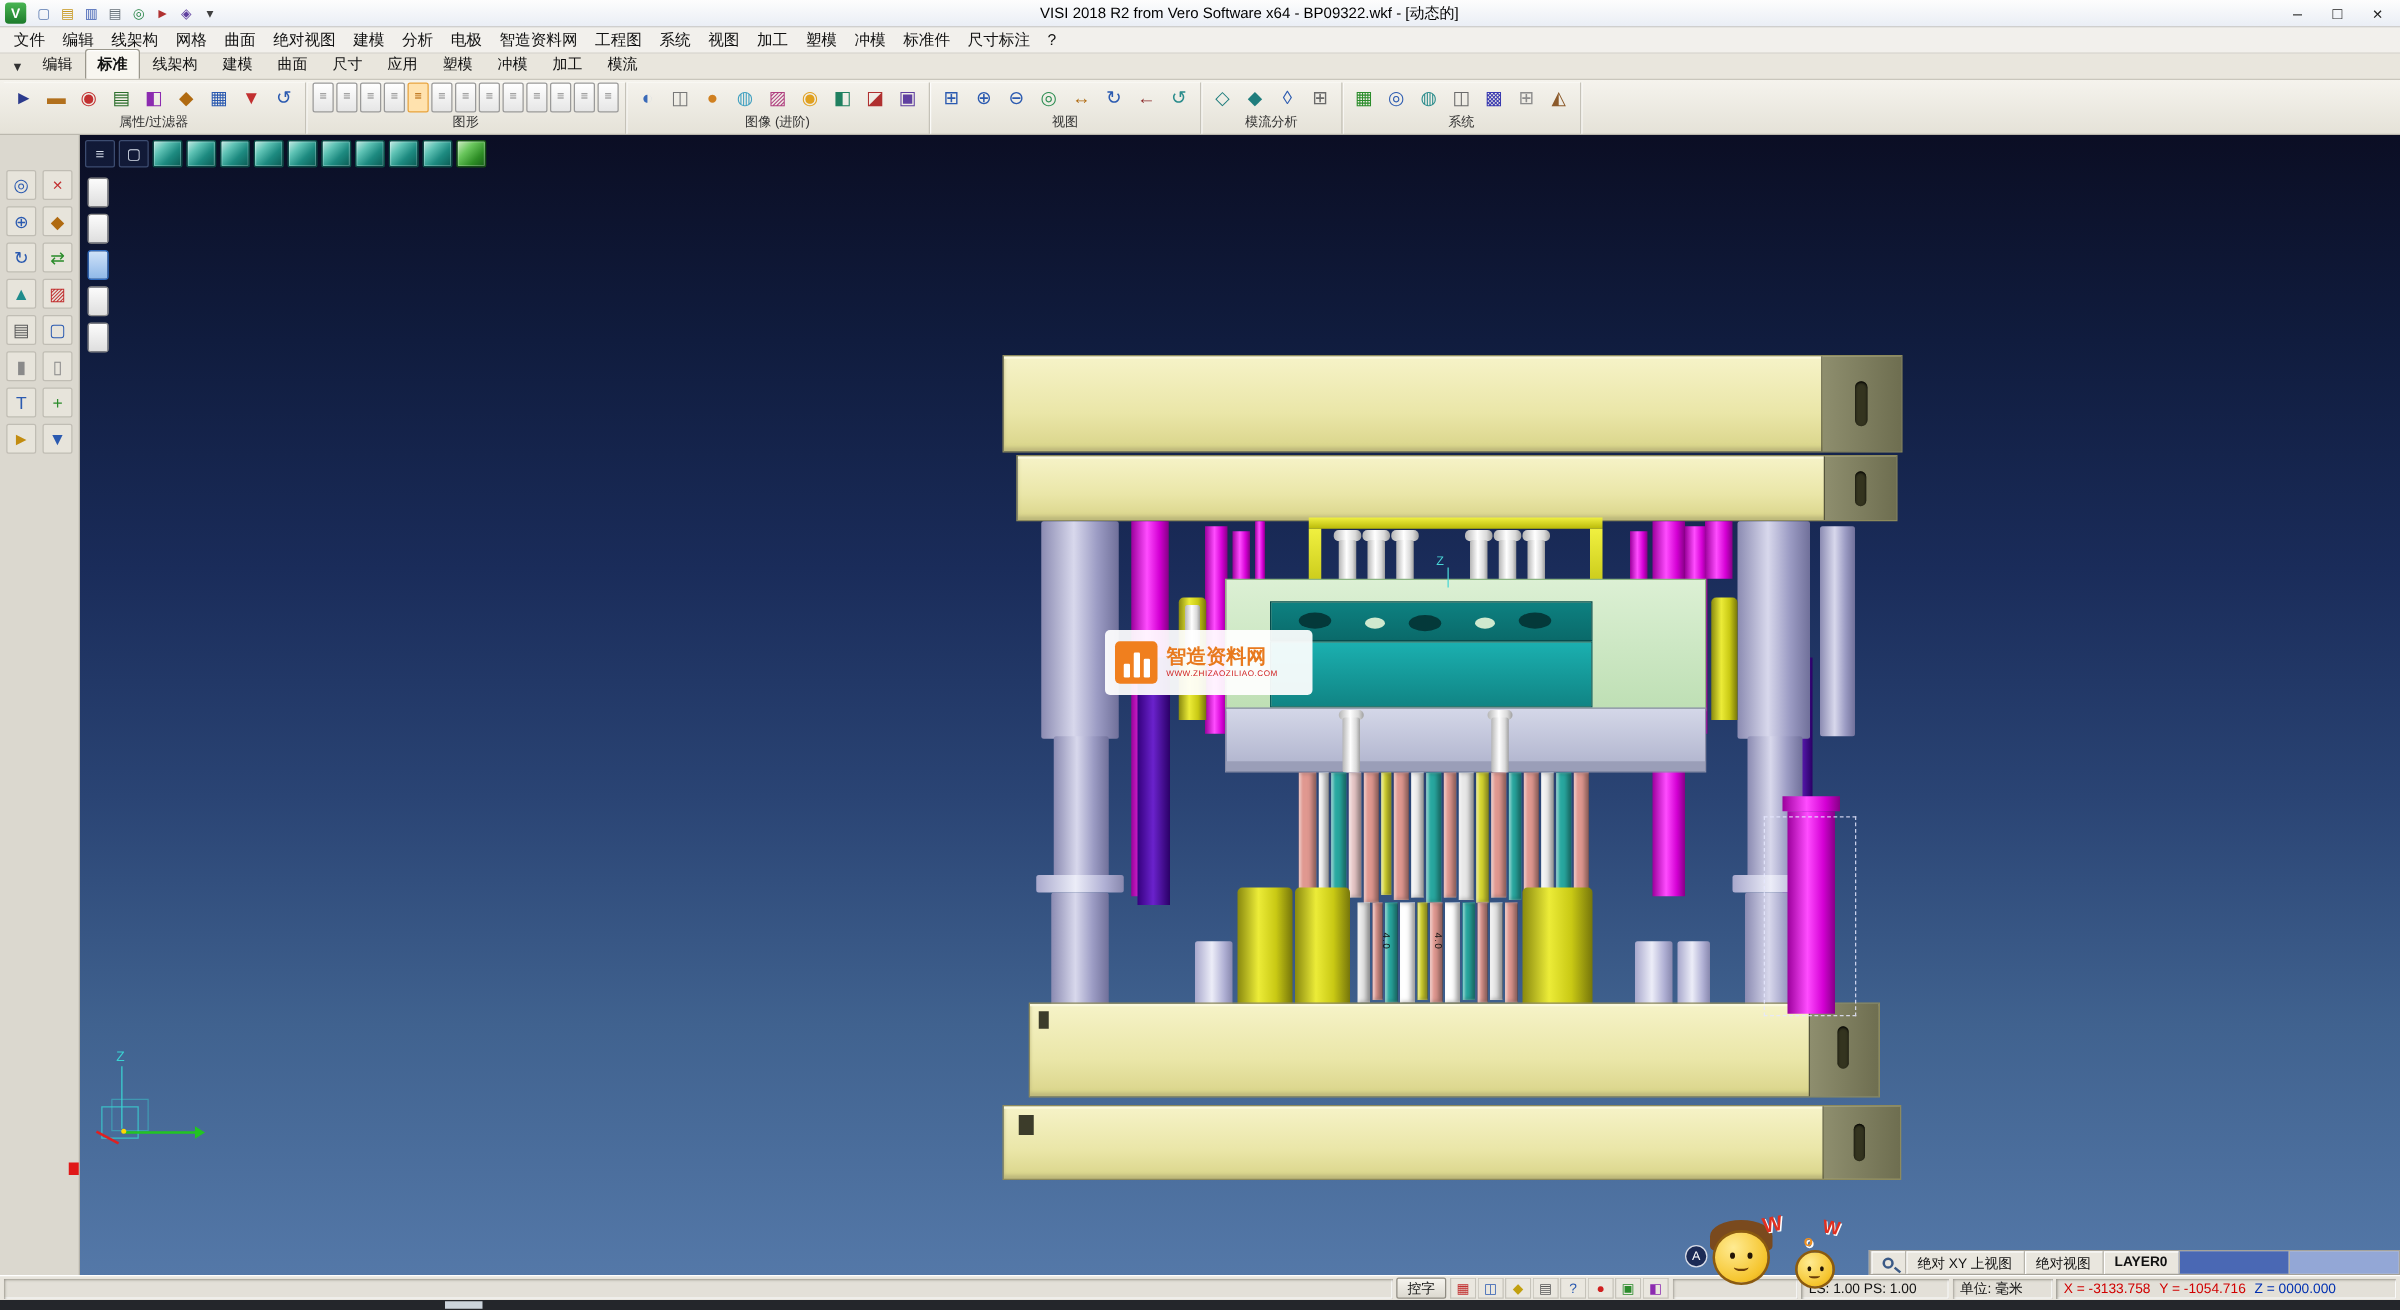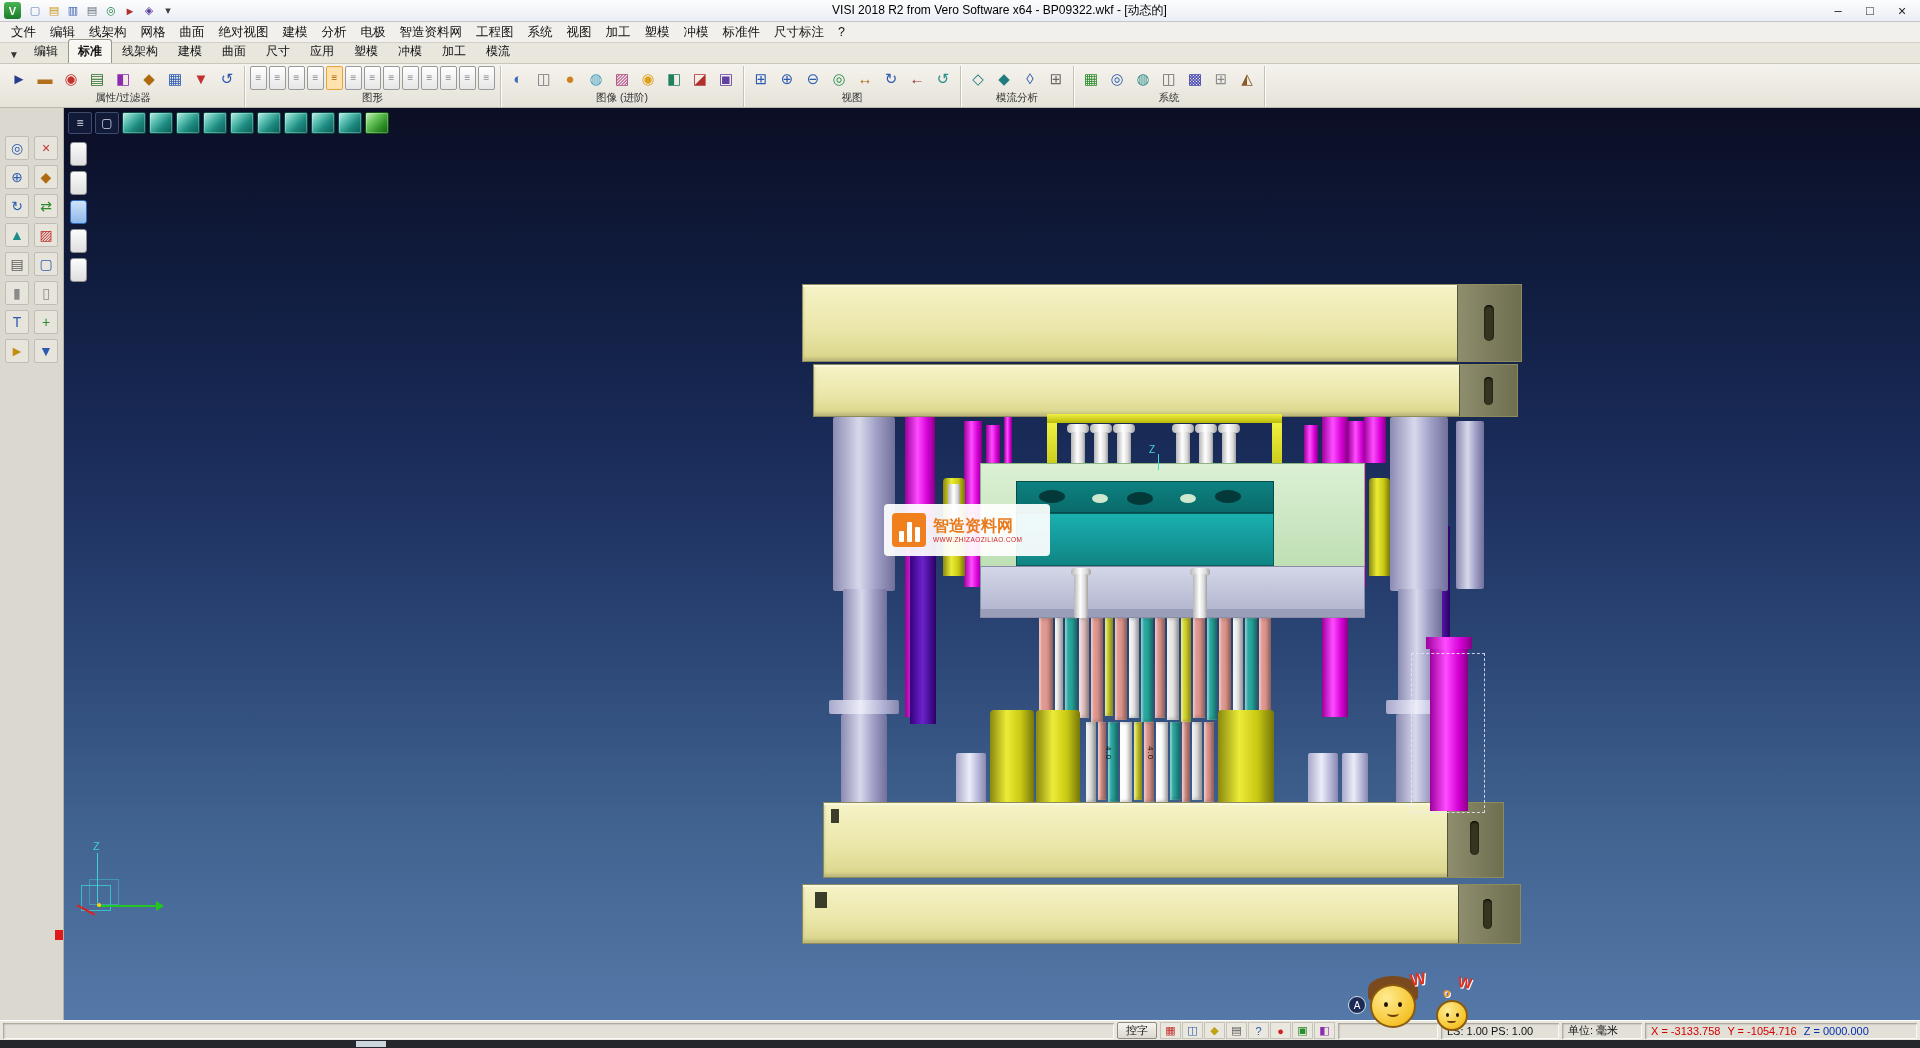--- a/index.html
+++ b/index.html
@@ -694,20 +694,30 @@
     <div class="head small">
       <div class="eye l"></div>
         <div class="eye r"></div>
         <div class="smile"></div>
     </div>
     <span class="wow w1">W</span>
     <span class="wow o1">o</span>
     <span class="wow w2">W</span>
   </div>
 
+  <div class="statusrow1">
+    <div class="sr-cell">
+        <span class="mag-ic"></span>
+      </div>
+    <div class="sr-cell">绝对 XY 上视图</div>
+    <div class="sr-cell">绝对视图</div>
+    <div class="sr-cell bold">LAYER0</div>
+    <div class="sw sw1"></div>
+    <div class="sw sw2"></div>
+  </div>
 
   <div class="statusbar">
     <div class="sb-panel sb-msg"></div>
     <div class="sb-btn">控字</div>
     <div class="sb-icons">
 
     <div class="sb-ic" style="color: rgb(194, 48, 48);">
           <span class="g">▦</span>
         </div>
         <div class="sb-ic" style="color: rgb(43, 90, 176);">

